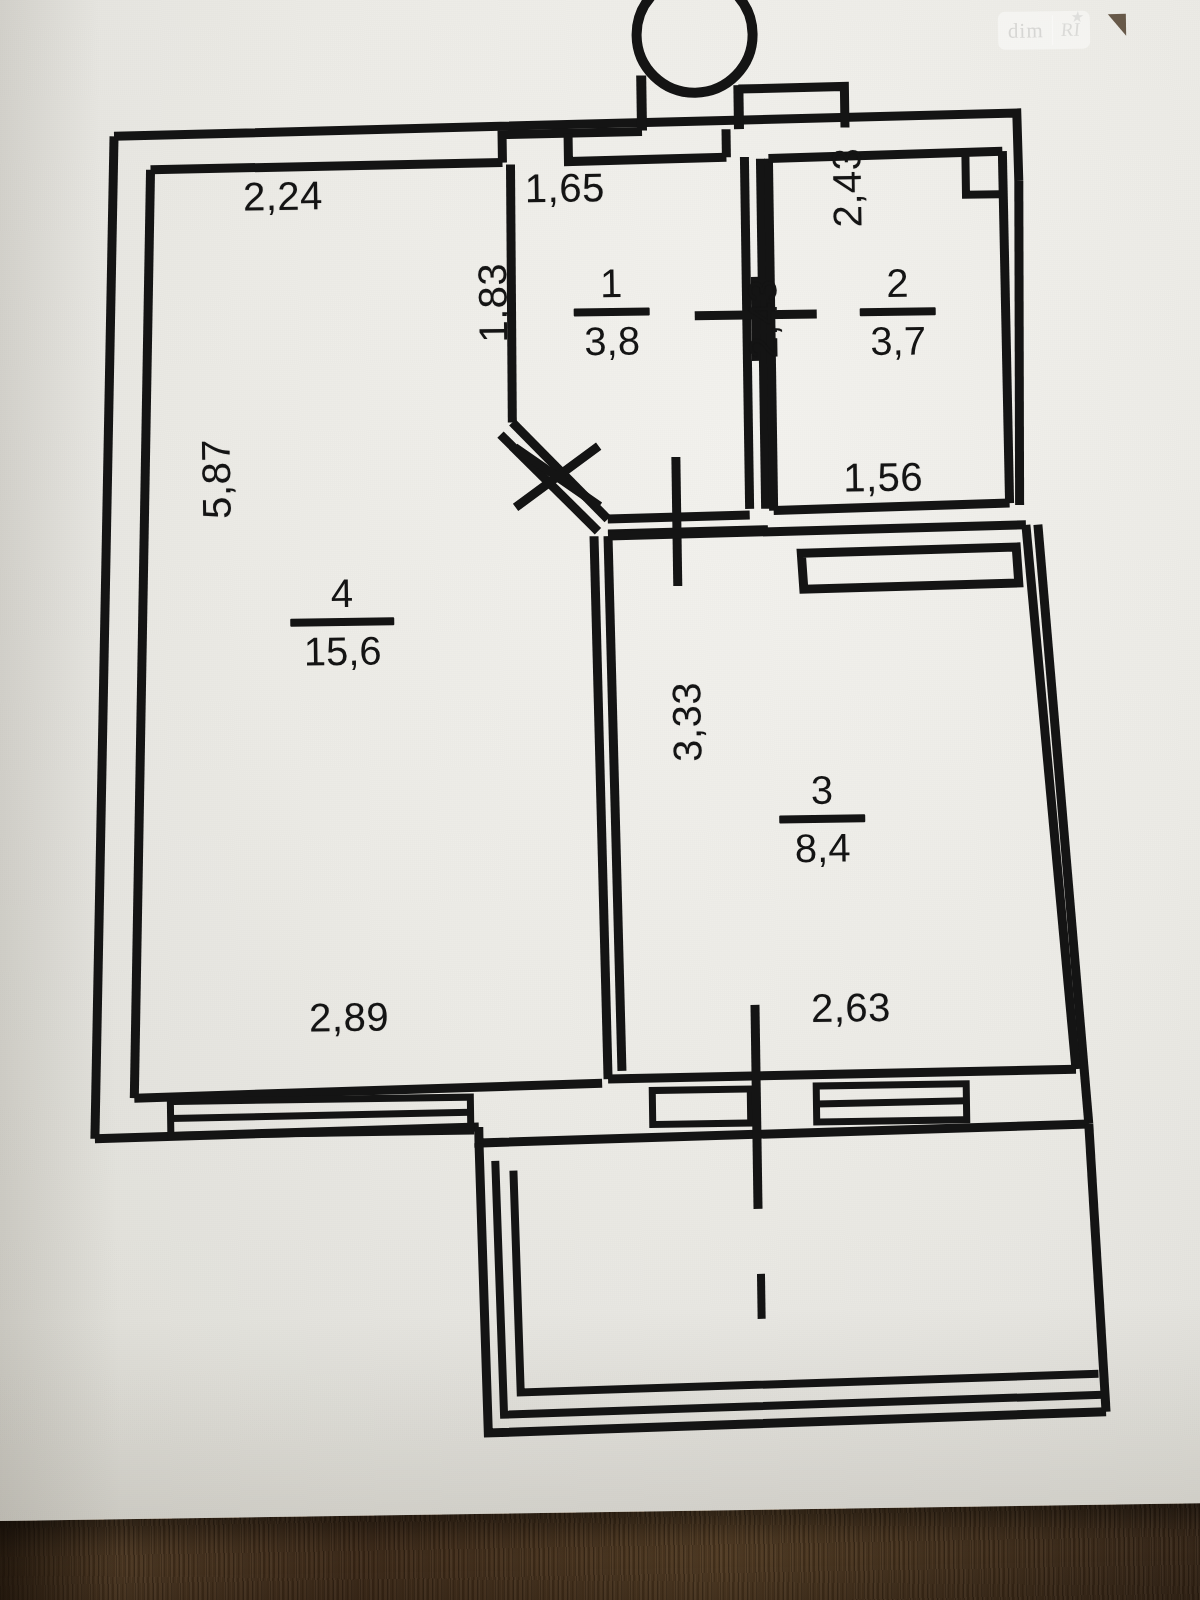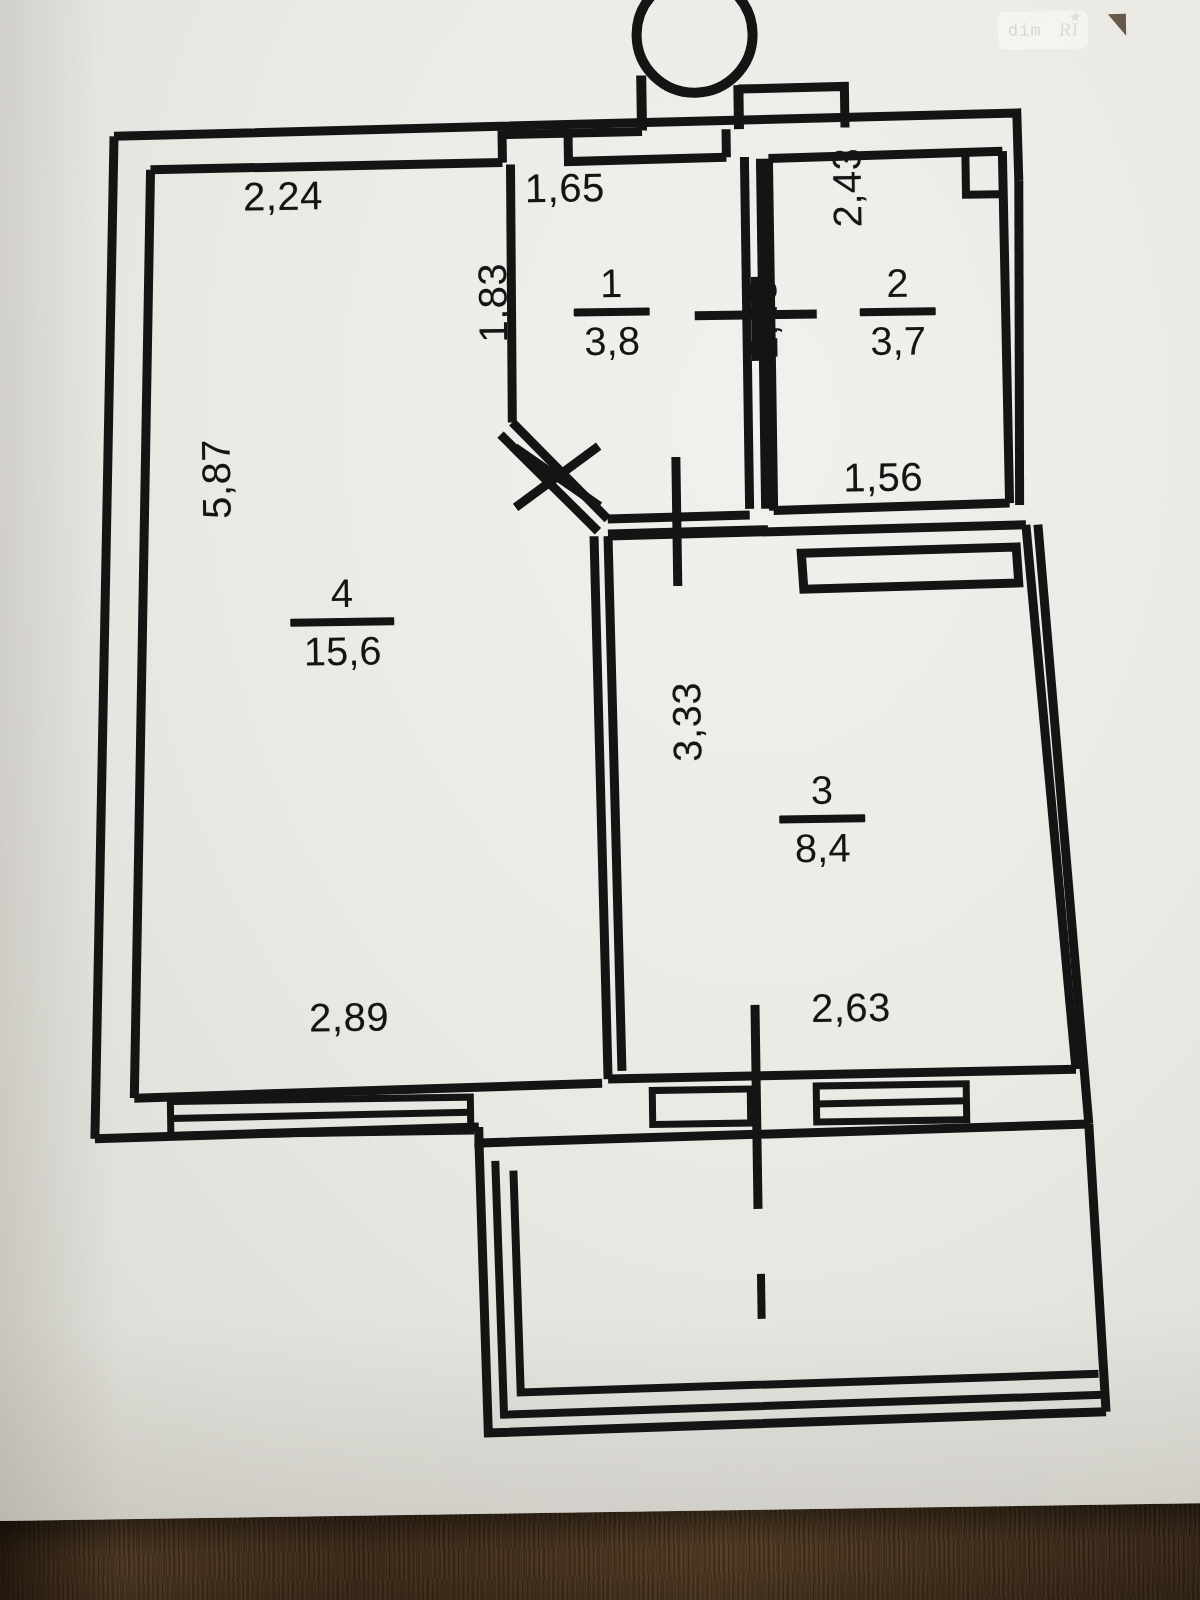--- a/index.html
+++ b/index.html
@@ -117,22 +117,22 @@
     opacity: 0.80;
     transform: rotate(-0.85deg);
   }
   .wm-box {
     background: rgba(255,255,255,0.52);
     border-radius: 7px;
     padding: 4px 10px;
     display: flex; align-items: center; gap: 8px;
   }
   .wm-dim {
-    font-family: Liberation Mono, monospace;
-    font-size: 17px;
+    font-family: Liberation Serif, serif;
+    font-size: 21px;
     color: #d2d2d0;
     letter-spacing: 1px;
   }
   .wm-sep { width:1px; height: 30px; background: rgba(255,255,255,0.75); }
   .wm-ri {
     position: relative;
     font-family: "Liberation Serif", serif;
     font-size: 19px;
     color: #d7d7d5;
     letter-spacing: 0px;

